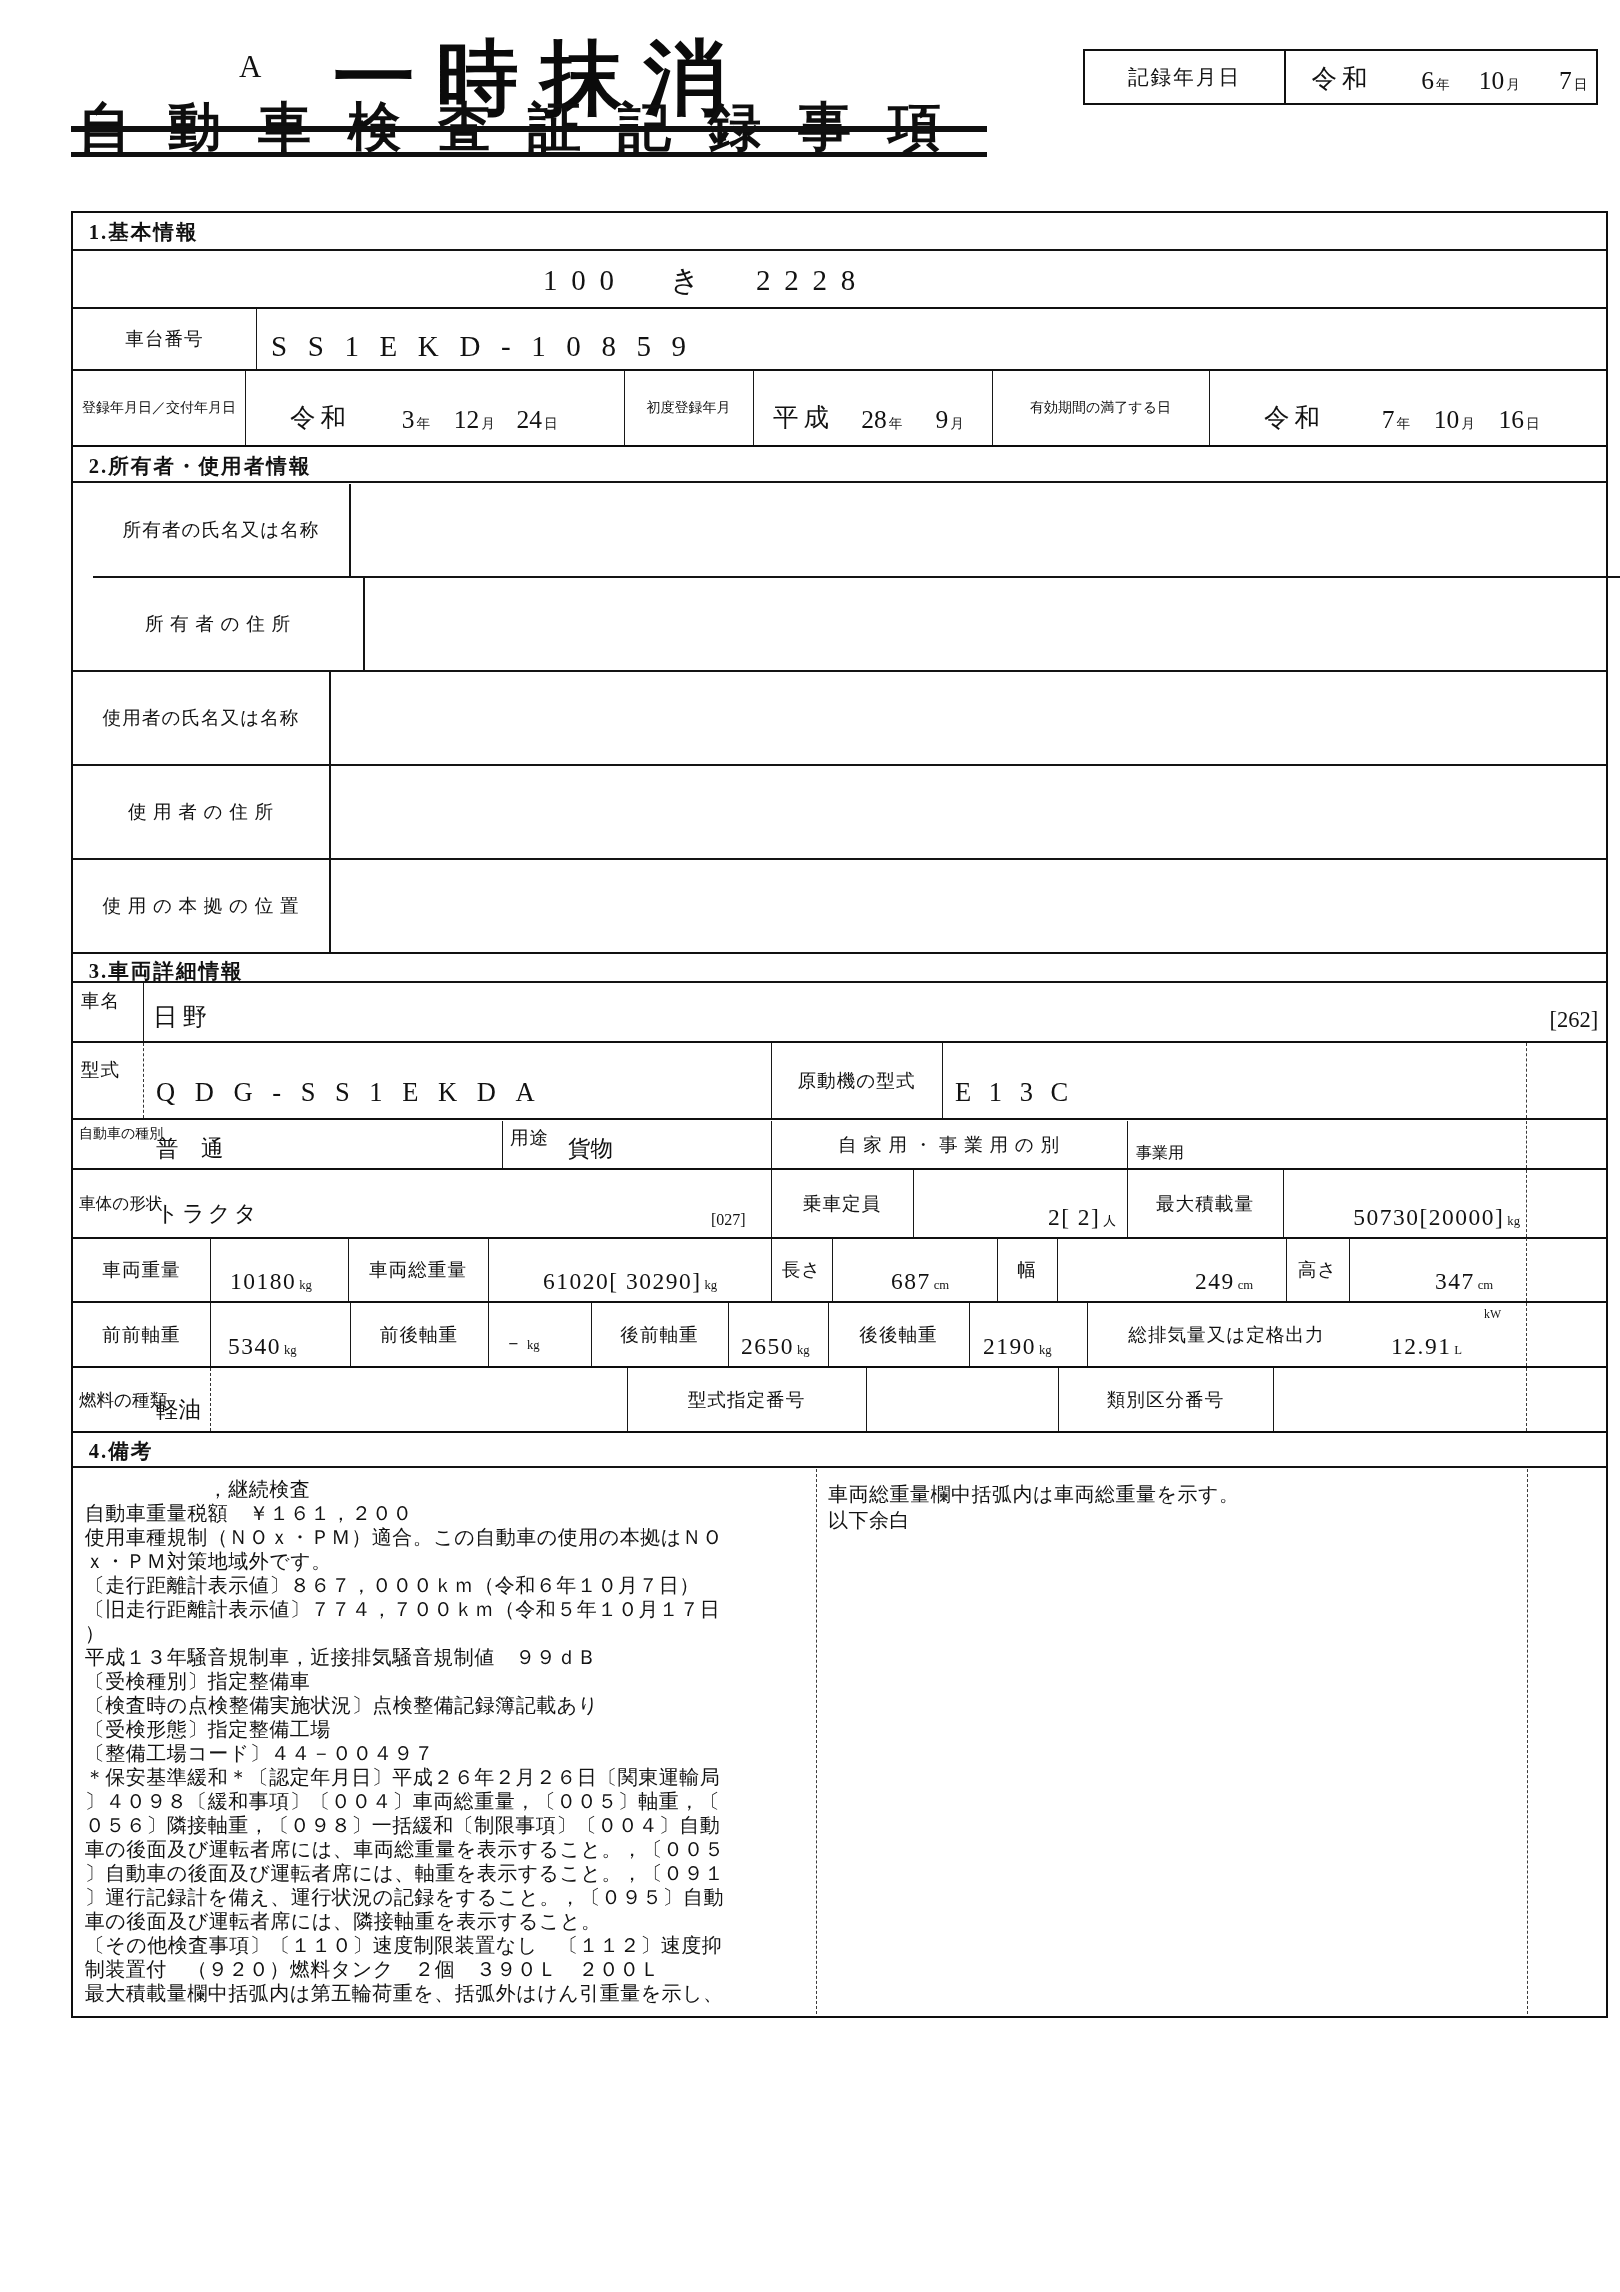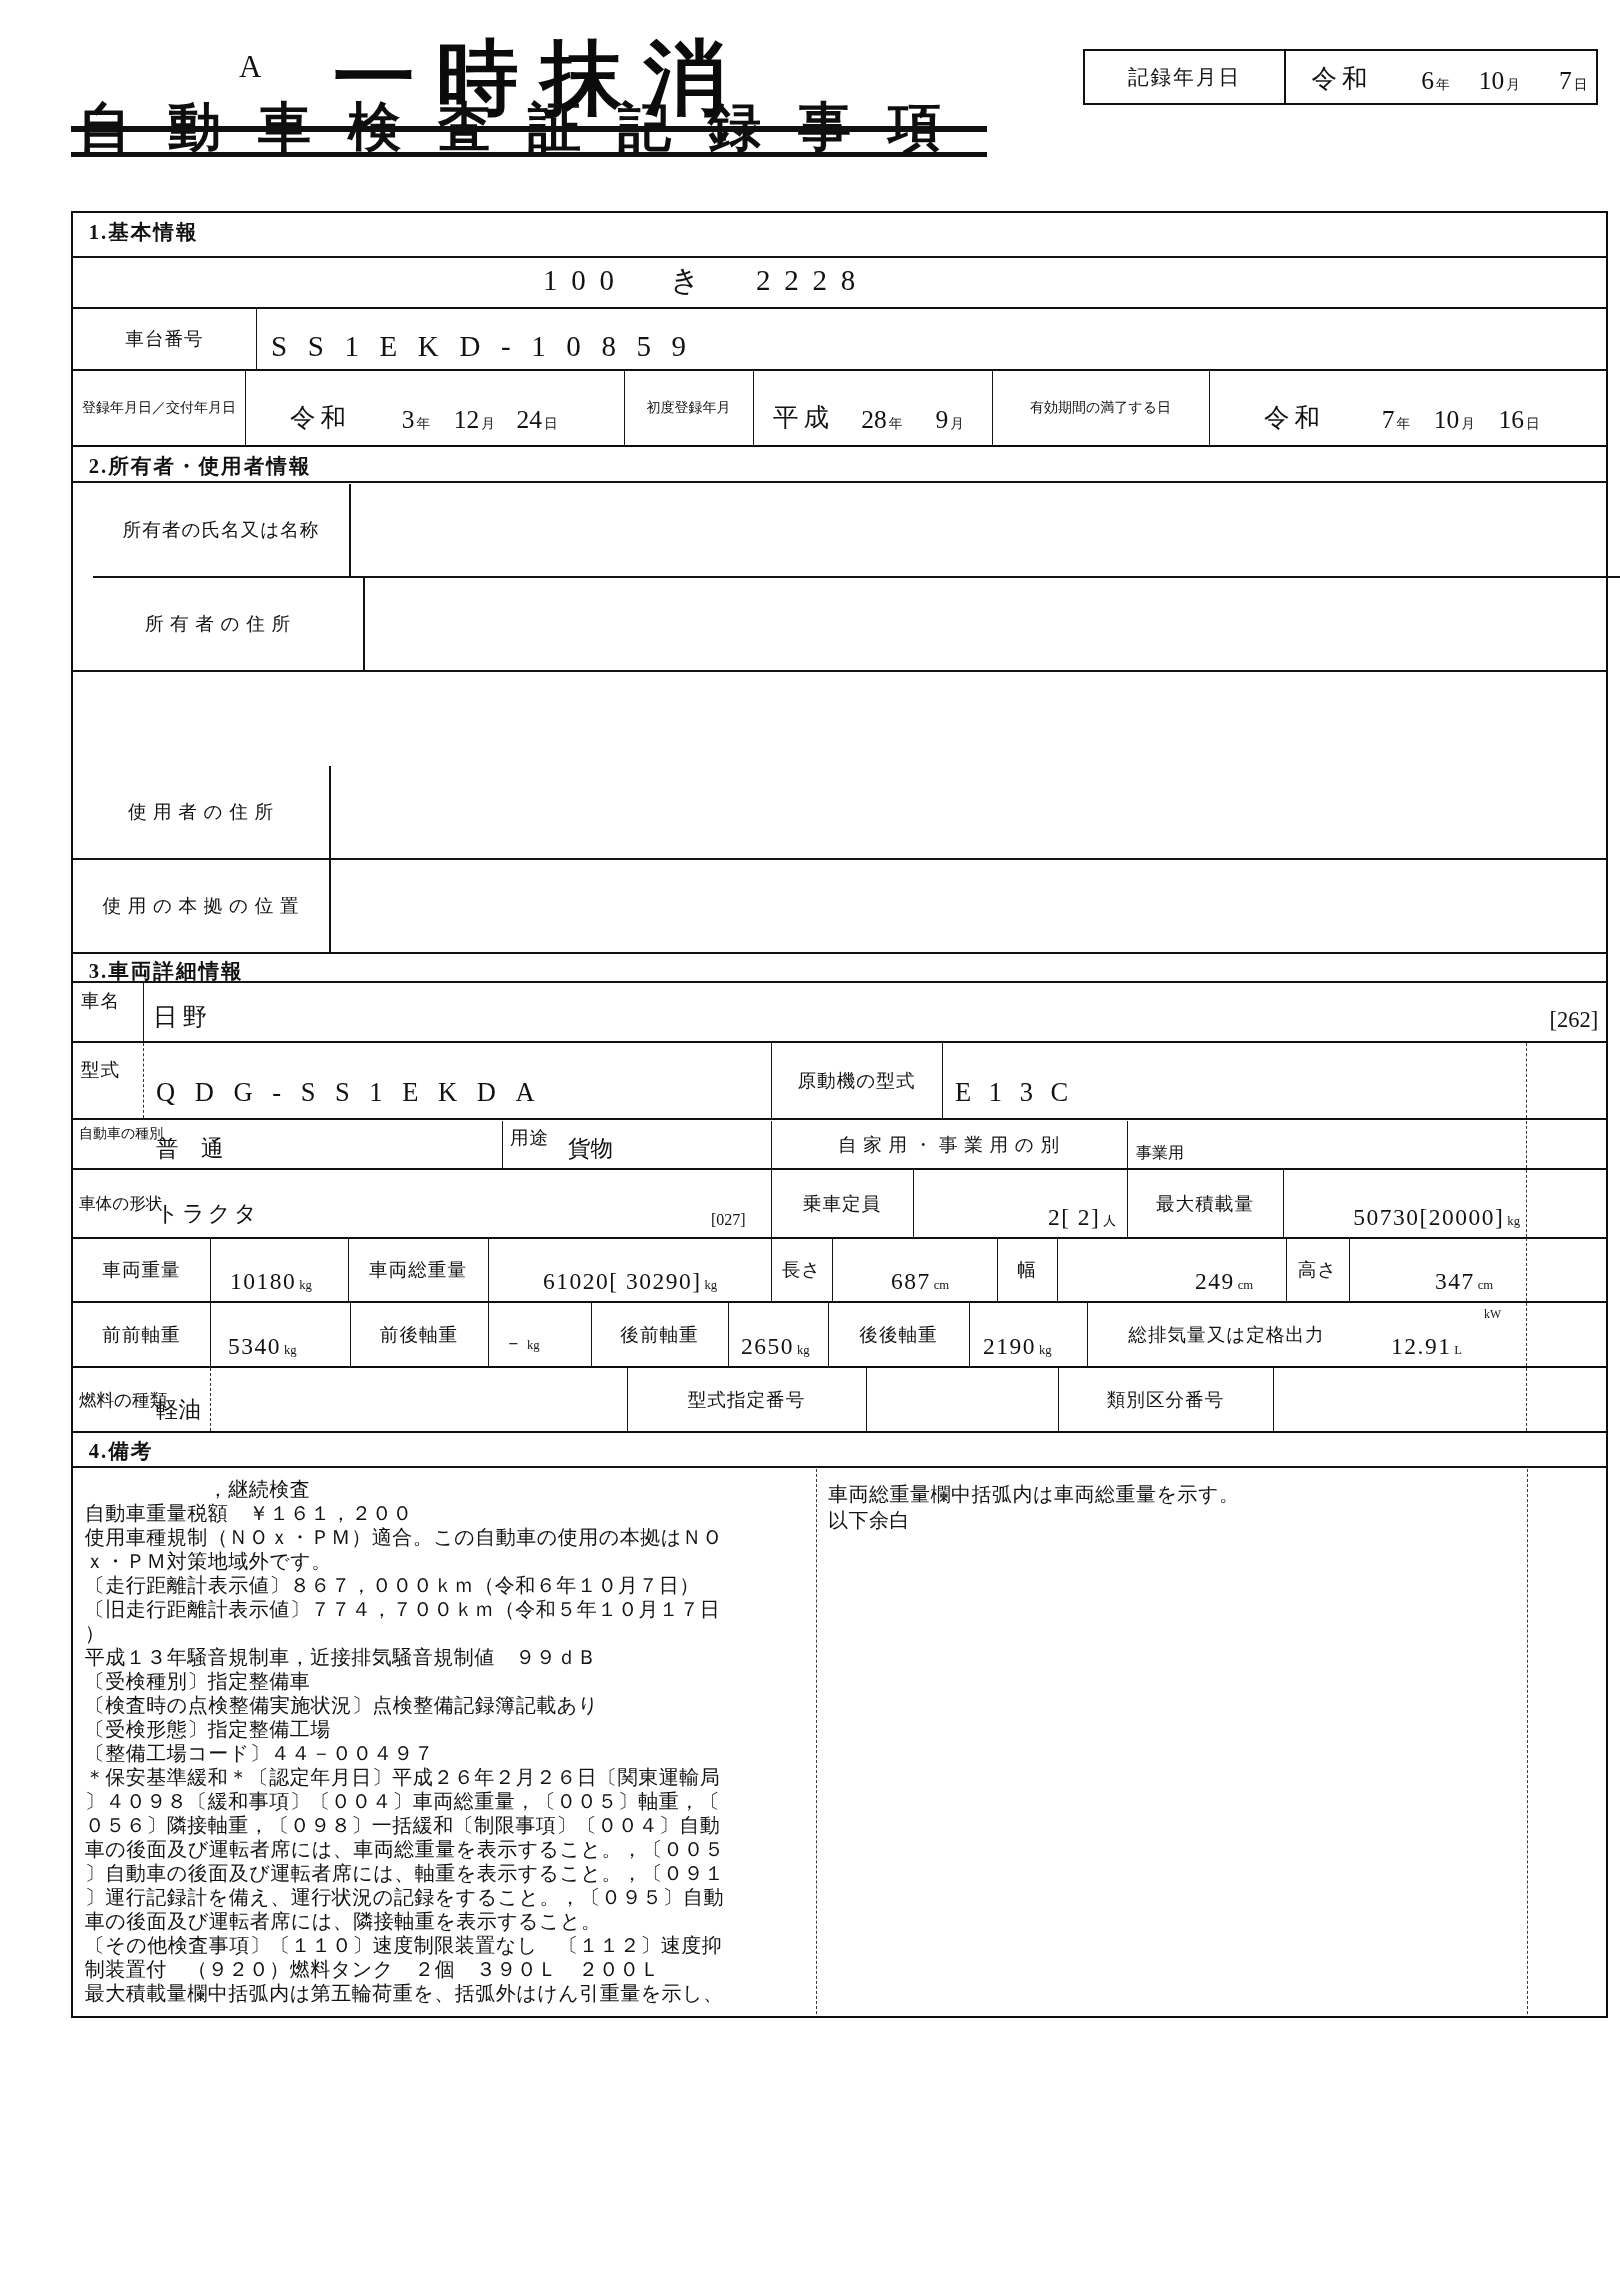--- a/index.html
+++ b/index.html
@@ -61,21 +61,21 @@
         <span class="du">年</span>
       <span class="dnum" style="margin-left:29px;">10</span>
         <span class="du">月</span>
       <span class="dnum" style="margin-left:39px;">7</span>
         <span class="du">日</span>
     </div>
   </div>
 
   <div class="abs form">
 
-    <div class="row shead" style="top:0;height:45px;">1.基本情報</div>
+    <div class="row shead" style="top:0;height:38px;">1.基本情報</div>
 
     <div class="row bb25" style="top:32px;height:64px;">
       <span class="vb bigval" style="left:470px;letter-spacing:13.7px;word-spacing:21.6px;">100 き 2228</span>
     </div>
 
     <div class="row bb25" style="top:96px;height:62px;">
       <div class="cell br cc" style="left:0;width:184px;">
         <span class="lbl">車台番号</span>
       </div>
       <span class="vb bigval" style="left:198px;letter-spacing:20.6px;">SS1EKD-10859</span>
@@ -126,20 +126,26 @@
 
     <div class="row" style="top:271px;height:94px;margin-left:20px;">
       <div class="cell br2 cc" style="left:0;width:258px;">
         <span class="lbl">所有者の氏名又は名称</span>
       </div>
       <div class="cell" style="left:258px;right:0;"></div>
     </div>
     <div class="row" style="top:365px;height:94px;">
       <div class="cell br2 cc" style="left:0;width:292px;">
         <span class="lbl">所 有 者 の 住 所</span>
+      </div>
+      <div class="cell" style="left:258px;right:0;"></div>
+    </div>
+    <div class="row" style="top:459px;height:94px;">
+      <div class="cell br2 cc" style="left:0;width:258px;">
+        <span class="lbl">使用者の氏名又は名称</span>
       </div>
       <div class="cell" style="left:258px;right:0;"></div>
     </div>
     <div class="row" style="top:553px;height:94px;">
       <div class="cell br2 cc" style="left:0;width:258px;">
         <span class="lbl">使 用 者 の 住 所</span>
       </div>
       <div class="cell" style="left:258px;right:0;"></div>
     </div>
     <div class="row bb25" style="top:647px;height:94px;">

